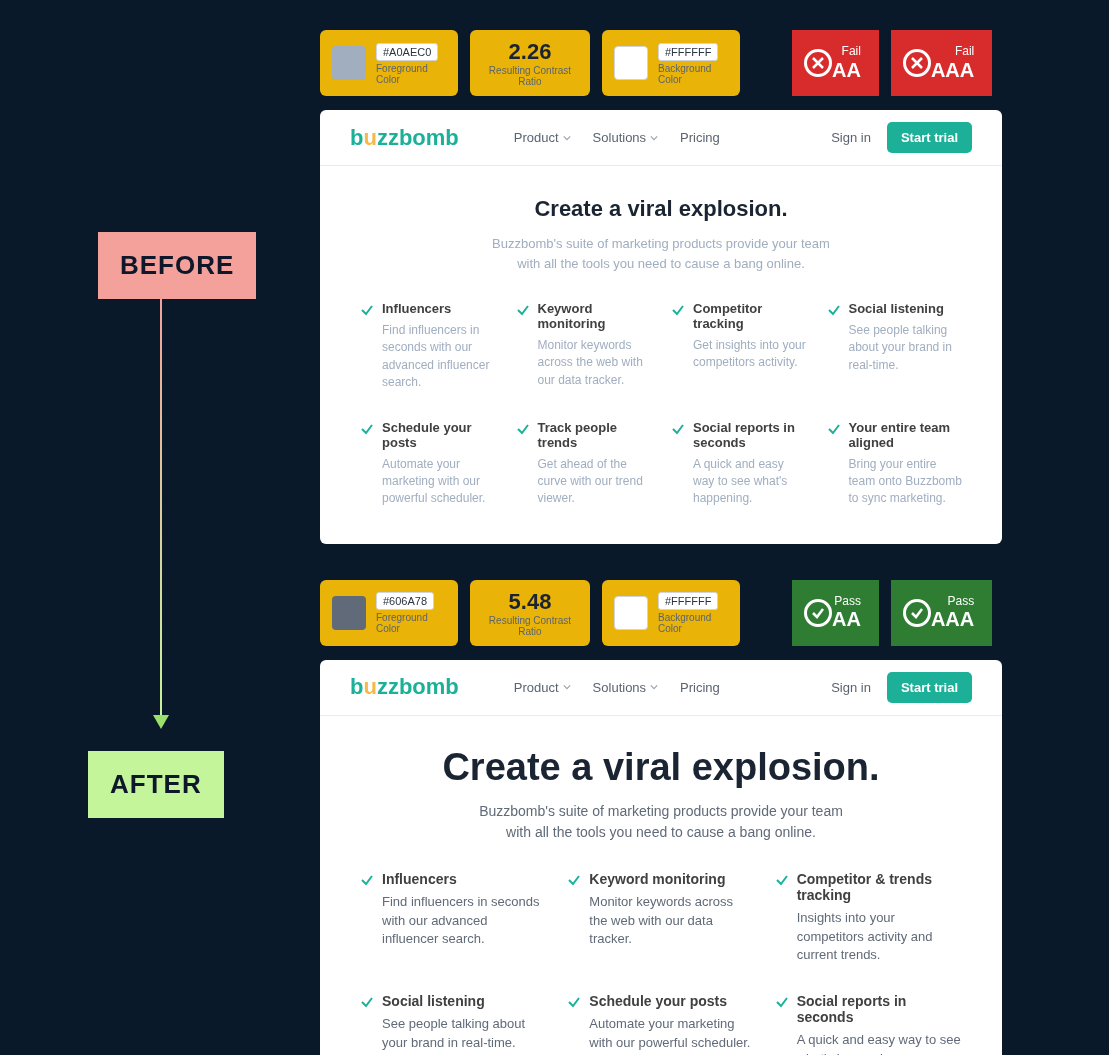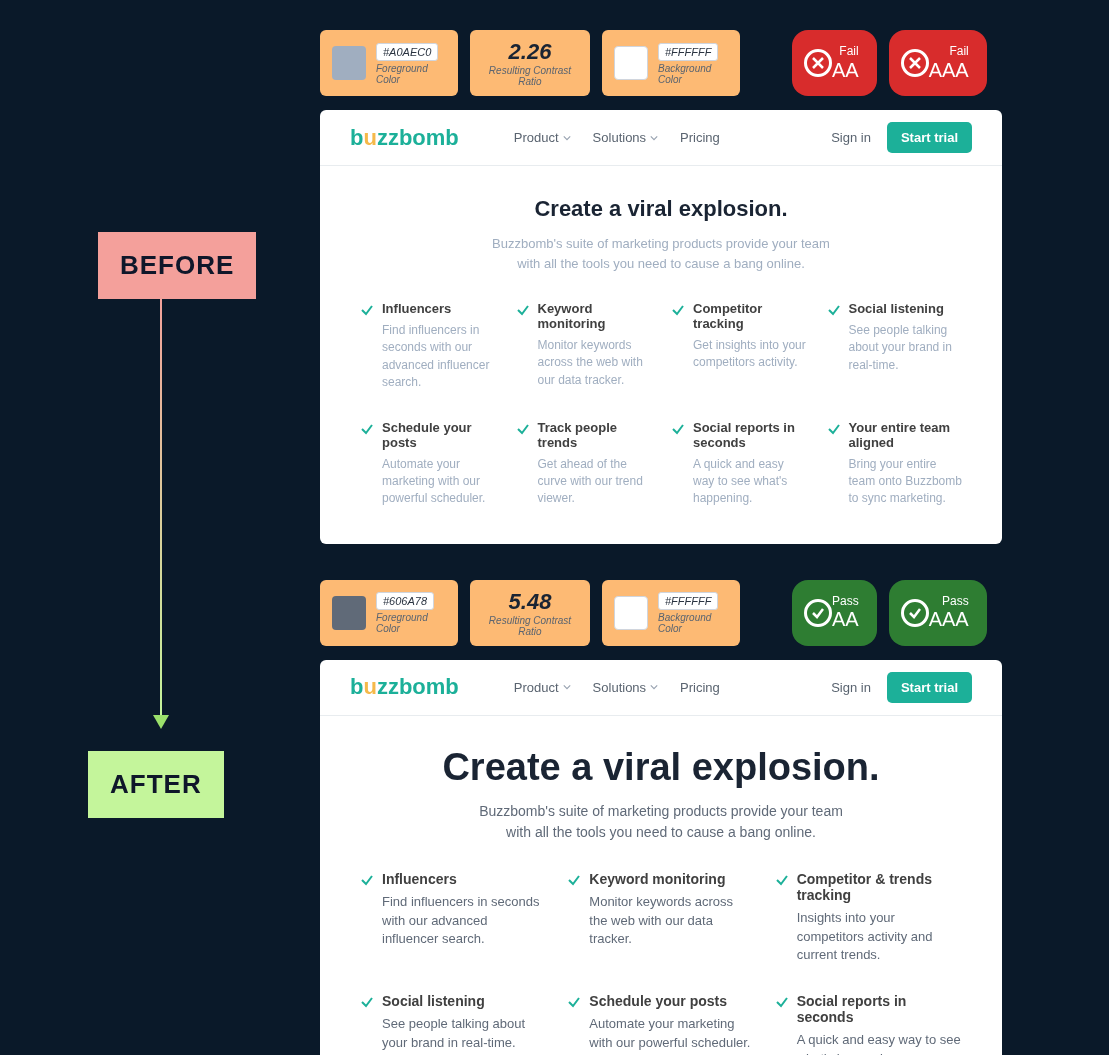--- a/index.html
+++ b/index.html
@@ -42,26 +42,25 @@
   .section {
     margin-left: 320px;
     width: 682px;
   }
   .contrast-bar {
     display: flex;
     gap: 12px;
     margin-bottom: 14px;
   }
   .color-card, .ratio-card {
-    background: #fdba74;
+    background: #eab308;
     border-radius: 6px;
     padding: 9px 12px;
     display: flex;
     align-items: center;
-    font-style: italic;
   }
   .color-card { width: 138px; }
   .swatch {
     width: 34px; height: 34px;
     border-radius: 4px;
     margin-right: 10px;
     flex-shrink: 0;
   }
   .swatch-white { background: #fff; border: 1px solid #d0d5dd; }
   .color-text { font-size: 10px; color: #5a6470; }
@@ -77,41 +76,41 @@
   }
   .ratio-card {
     width: 120px;
     flex-direction: column;
     justify-content: center;
     text-align: center;
   }
   .ratio-num { font-size: 22px; font-weight: 800; color: #1a2433; }
   .ratio-lbl { font-size: 10px; color: #5a6470; }
   .badge {
-    border-radius: 16px;
+    border-radius: 0;
     display: flex;
     align-items: center;
     padding: 9px 18px 9px 12px;
     color: #fff;
   }
   .badge-fail { background: #d82c2c; }
   .badge-pass { background: #2e7d32; }
   .badge-icon {
     width: 28px; height: 28px;
     border: 3px solid #fff;
     border-radius: 50%;
     display: flex;
     align-items: center;
     justify-content: center;
     flex-shrink: 0;
   }
   .badge-icon svg { width: 14px; height: 14px; }
   .badge-text { text-align: right; line-height: 1.1; }
   .badge-status { font-size: 12px; }
-  .badge-level { font-size: 20px; font-weight: 400; }
+  .badge-level { font-size: 20px; font-weight: 700; }
   .gap-fill { flex: 0 0 28px; }
 
   .mockup {
     background: #fff;
     border-radius: 6px;
     overflow: hidden;
   }
   .mockup-header {
     display: flex;
     align-items: center;

